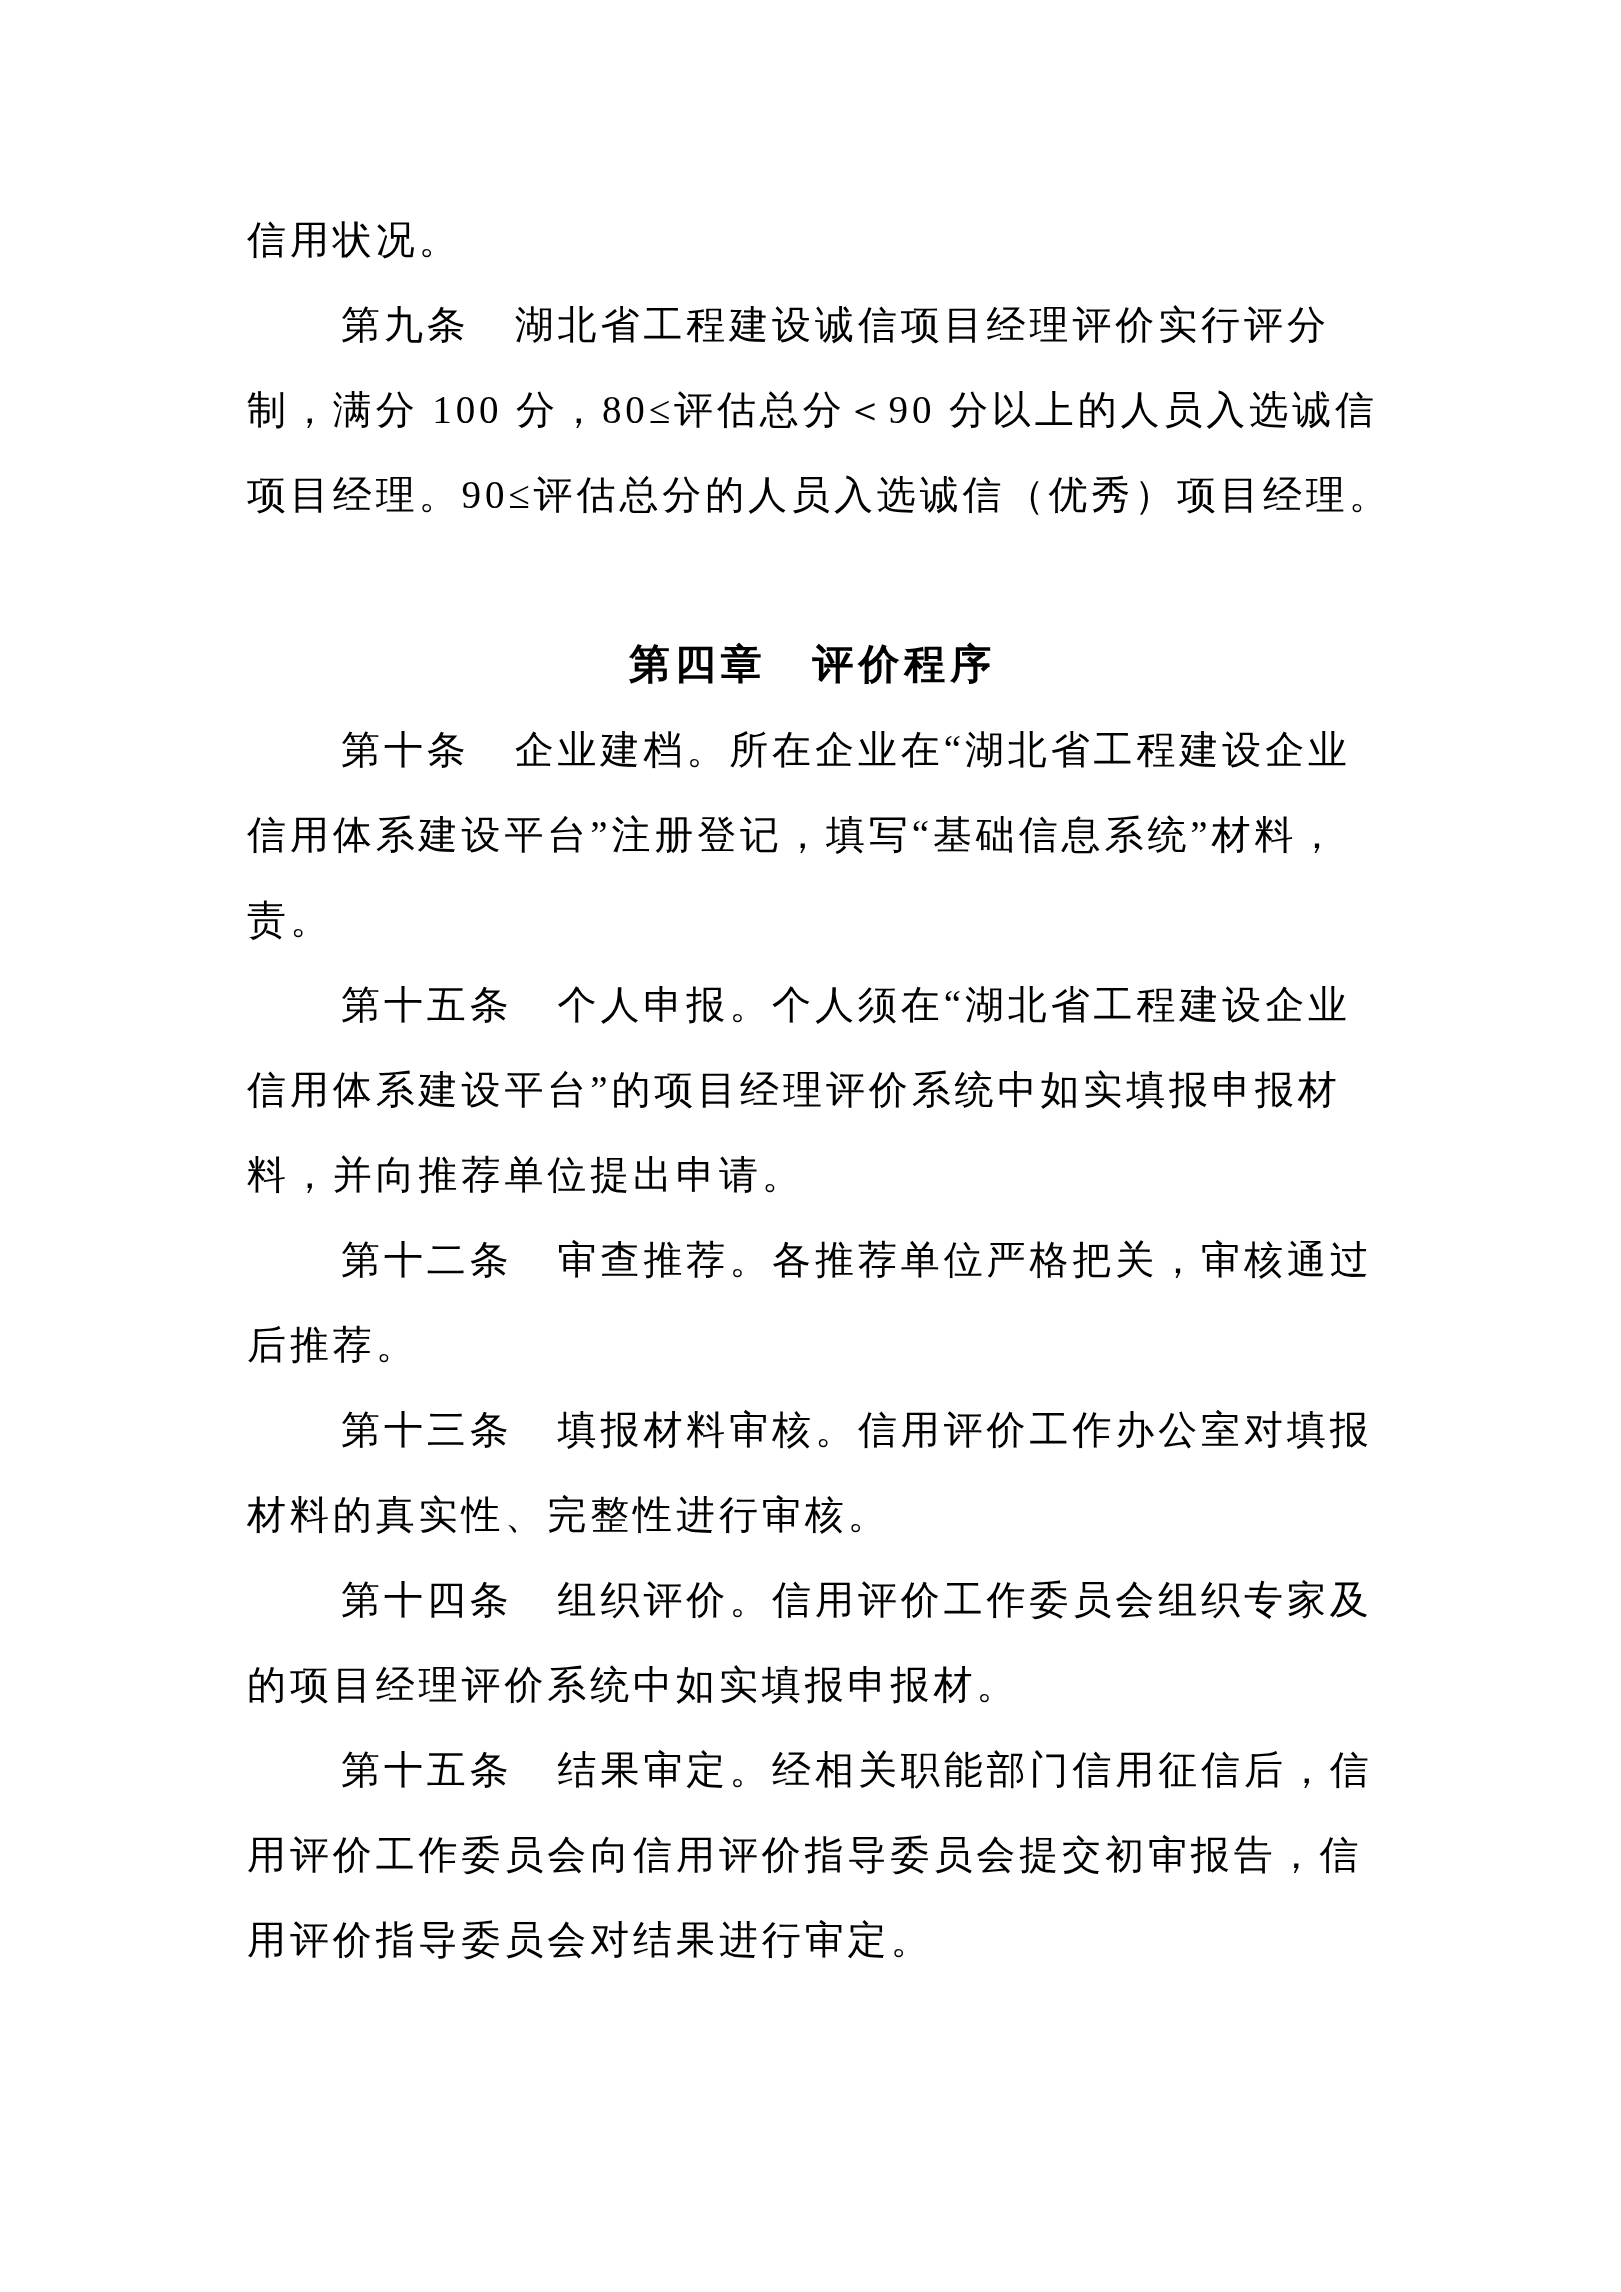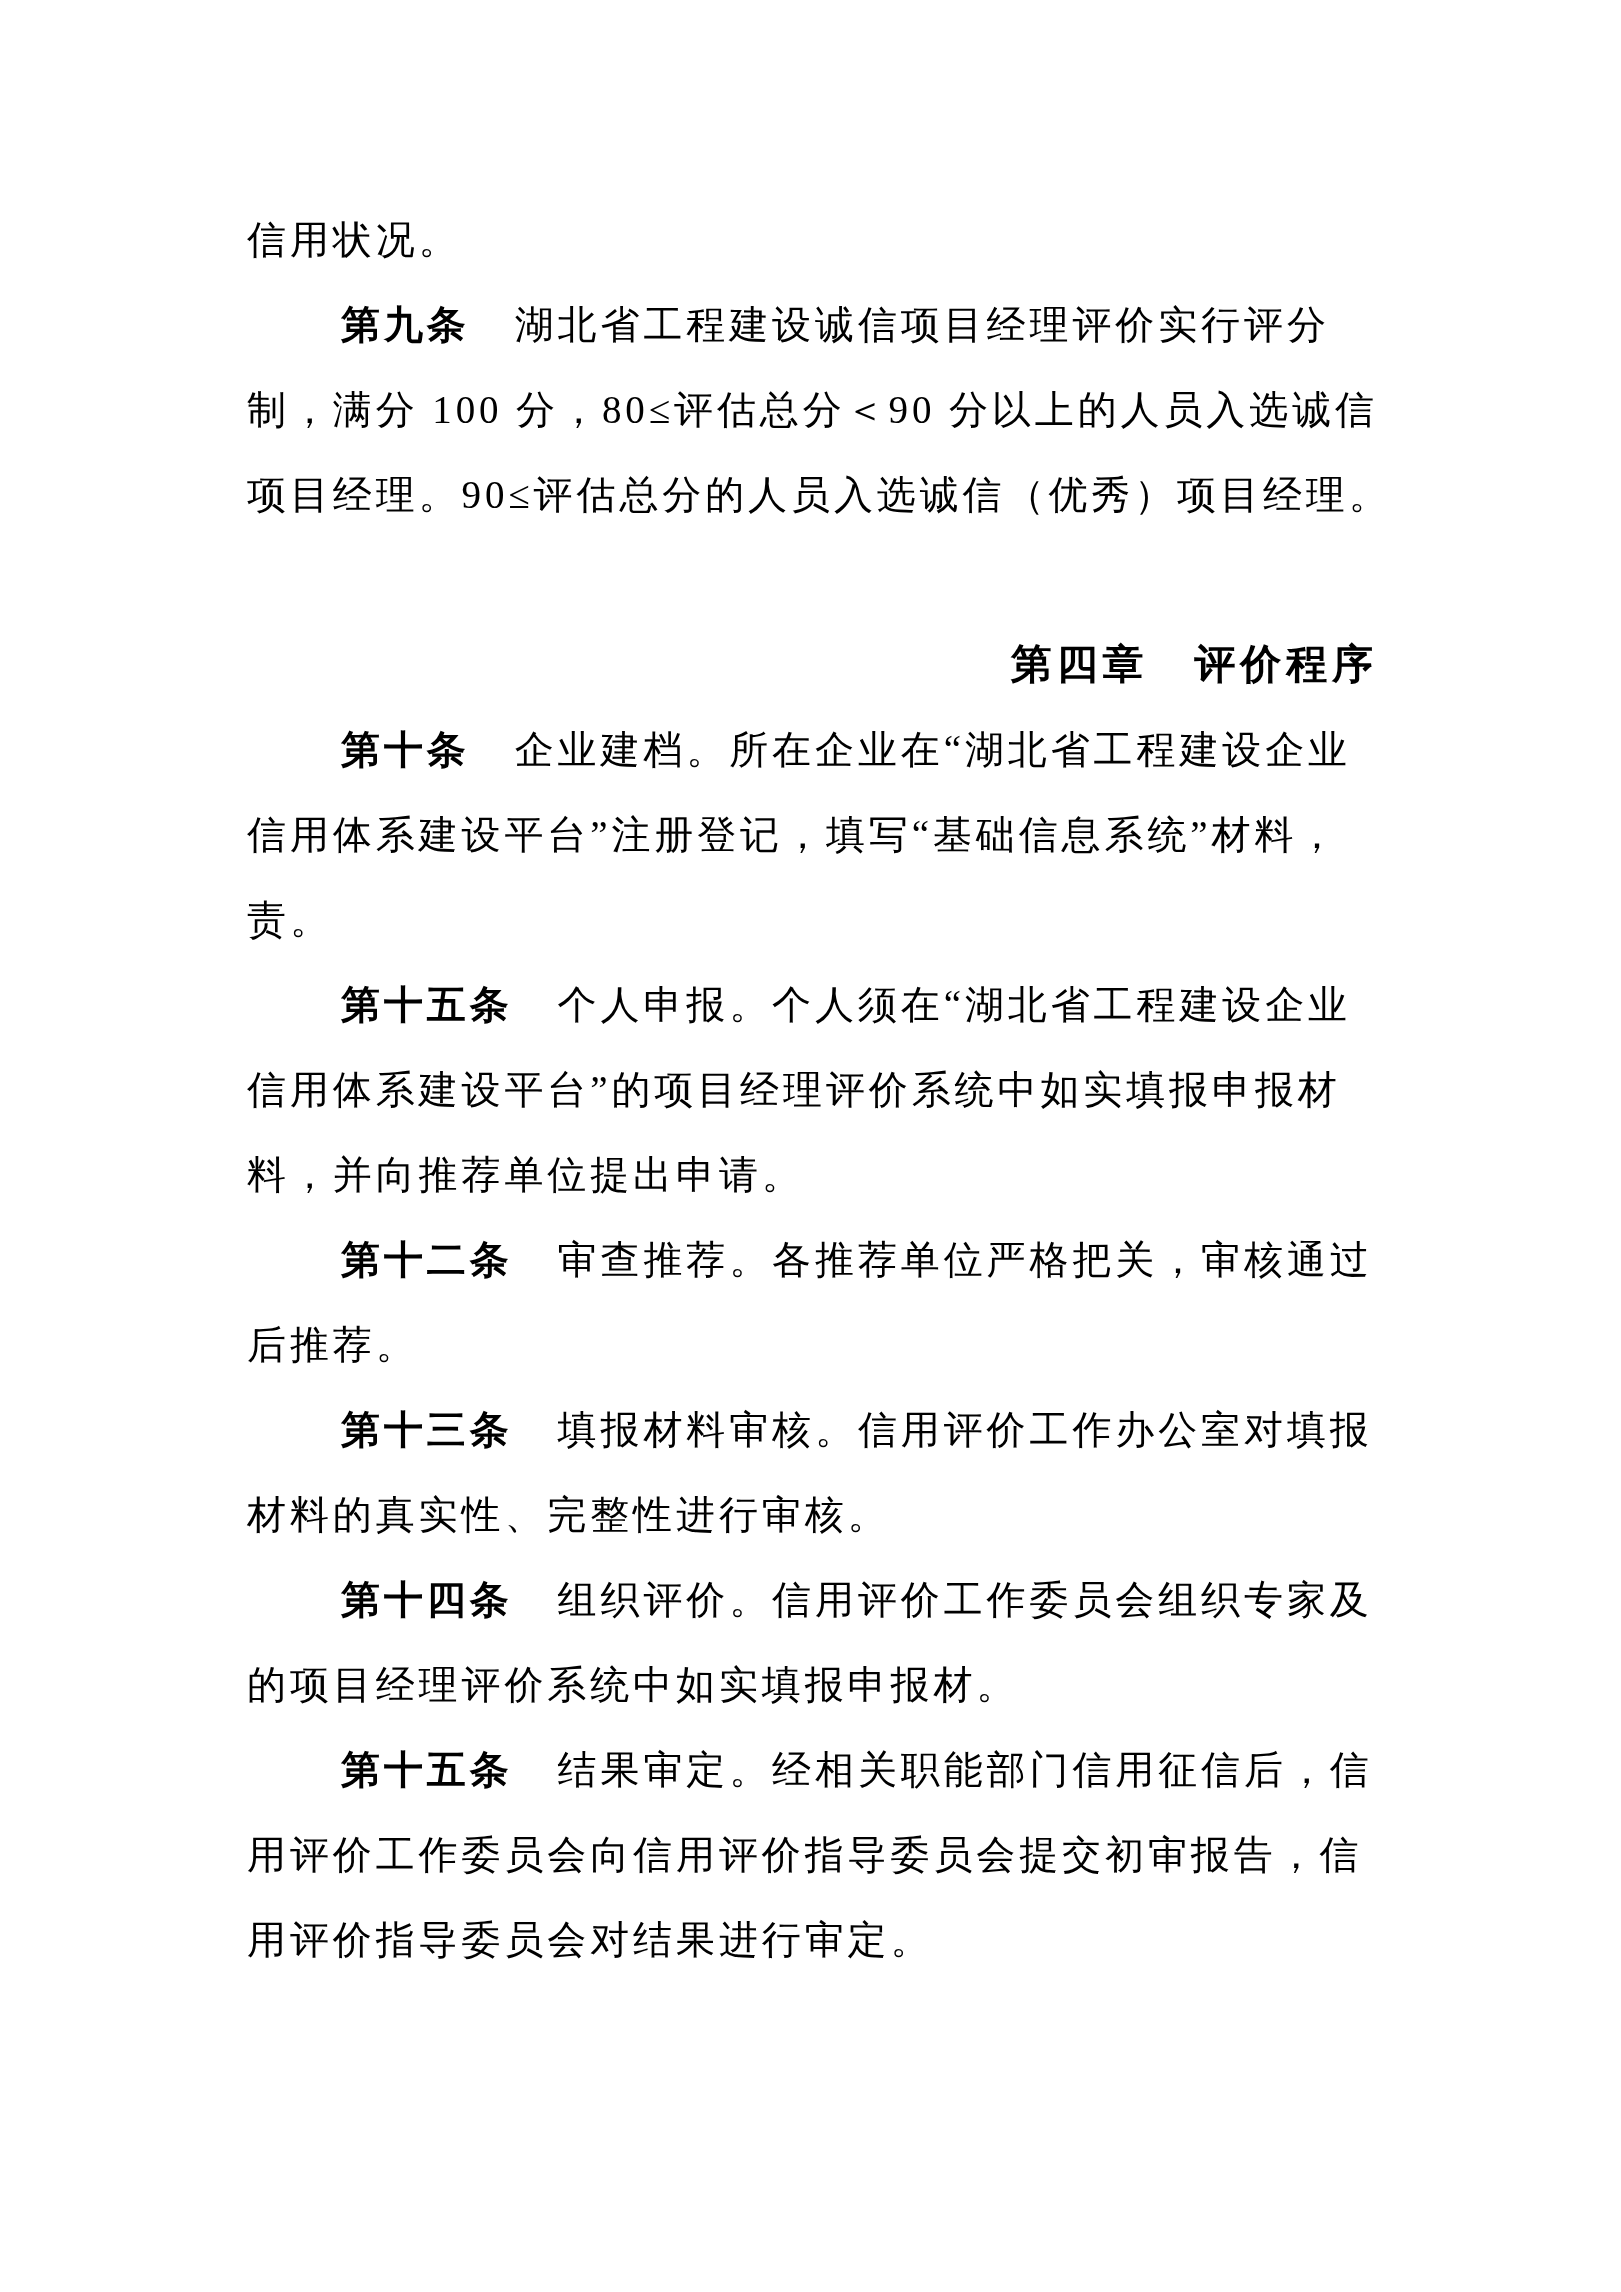--- a/index.html
+++ b/index.html
@@ -27,25 +27,25 @@
     letter-spacing: 3.9px;
     white-space: nowrap;
   }
   .line.spacer {
     height: 85px;
   }
   .line.article {
     text-indent: 94px;
   }
   .term {
-    font-weight: bold;
+    font-weight: normal;
     margin-right: 45px;
   }
   .line.heading {
-    text-align: right;
+    text-align: center;
     font-weight: bold;
     font-size: 41px;
     letter-spacing: 4.9px;
     text-indent: 0;
   }
 </style>
 </head>
 <body>
 
 <main class="doc-page">

